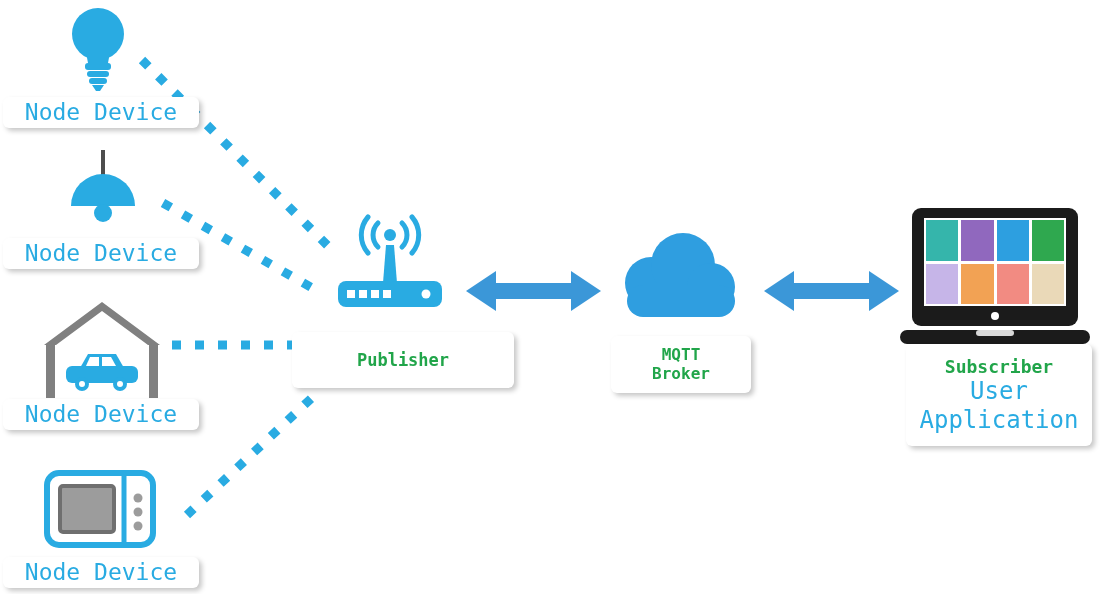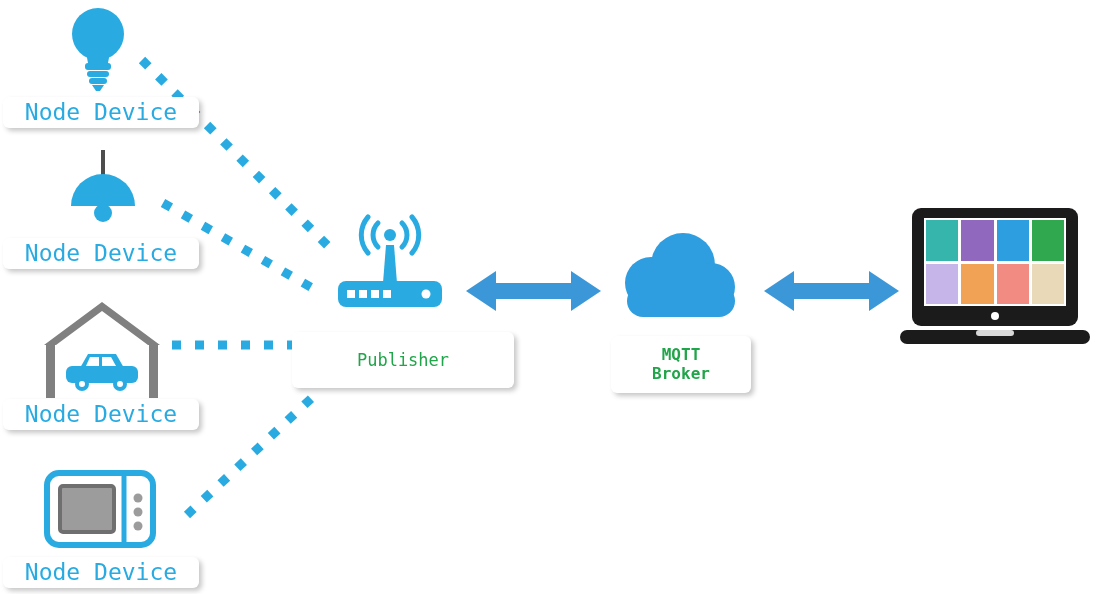--- a/index.html
+++ b/index.html
@@ -4,21 +4,21 @@
 <style>
   html,body{margin:0;padding:0;background:#fff;}
   .canvas{position:relative;width:1102px;height:594px;background:#fff;overflow:hidden;
           font-family:"DejaVu Sans Mono","Liberation Mono",monospace;}
   .layer{position:absolute;inset:0;z-index:1;}
   .icon{position:absolute;z-index:2;}
   .label{position:absolute;z-index:3;background:#fff;border-radius:6px;
          box-shadow:3px 3px 5px rgba(0,0,0,.22);display:flex;flex-direction:column;
          align-items:center;justify-content:center;text-align:center;line-height:1.18;}
   .node-label{color:var(--text-blue);font-size:23px;}
-  .role{color:var(--text-green);font-size:17px;font-weight:400;text-align:center;}
+  .role{color:var(--text-green);font-size:17px;font-weight:700;text-align:center;}
   .big-blue{color:var(--text-blue);font-size:23px;}
   .green-line{color:var(--text-green);font-size:16px;font-weight:600;}
   .f-blue{fill:var(--icon-blue);}
   .s-blue{stroke:var(--icon-blue);fill:none;}
   .f-gray{fill:var(--gray);}
   .f-cloud{fill:var(--cloud-blue);}
   .f-arrow{fill:var(--arrow-blue);}
   .f-dark{fill:var(--dark);}
   .f-white{fill:#fff;}
   .dash{stroke:var(--icon-blue);stroke-width:9;stroke-dasharray:9 14;fill:none;}
@@ -132,14 +132,19 @@
         <div class="tile" style="background: rgb(53, 181, 171);"></div>
         <div class="tile" style="background: rgb(144, 104, 190);"></div>
         <div class="tile" style="background: rgb(45, 159, 224);"></div>
         <div class="tile" style="background: rgb(47, 168, 79);"></div>
         <div class="tile" style="background: rgb(198, 181, 232);"></div>
         <div class="tile" style="background: rgb(242, 162, 84);"></div>
         <div class="tile" style="background: rgb(242, 139, 130);"></div>
         <div class="tile" style="background: rgb(234, 217, 184);"></div>
       </div>
   </div>
+  <div class="label" style="left:906px;top:344px;width:186px;height:102px">
+    <span class="role" style="font-size:18px">Subscriber</span>
+    <span class="big-blue" style="font-size:24px">User</span>
+    <span class="big-blue" style="font-size:24px">Application</span>
+  </div>
 
 </div>
 
 </body></html>

